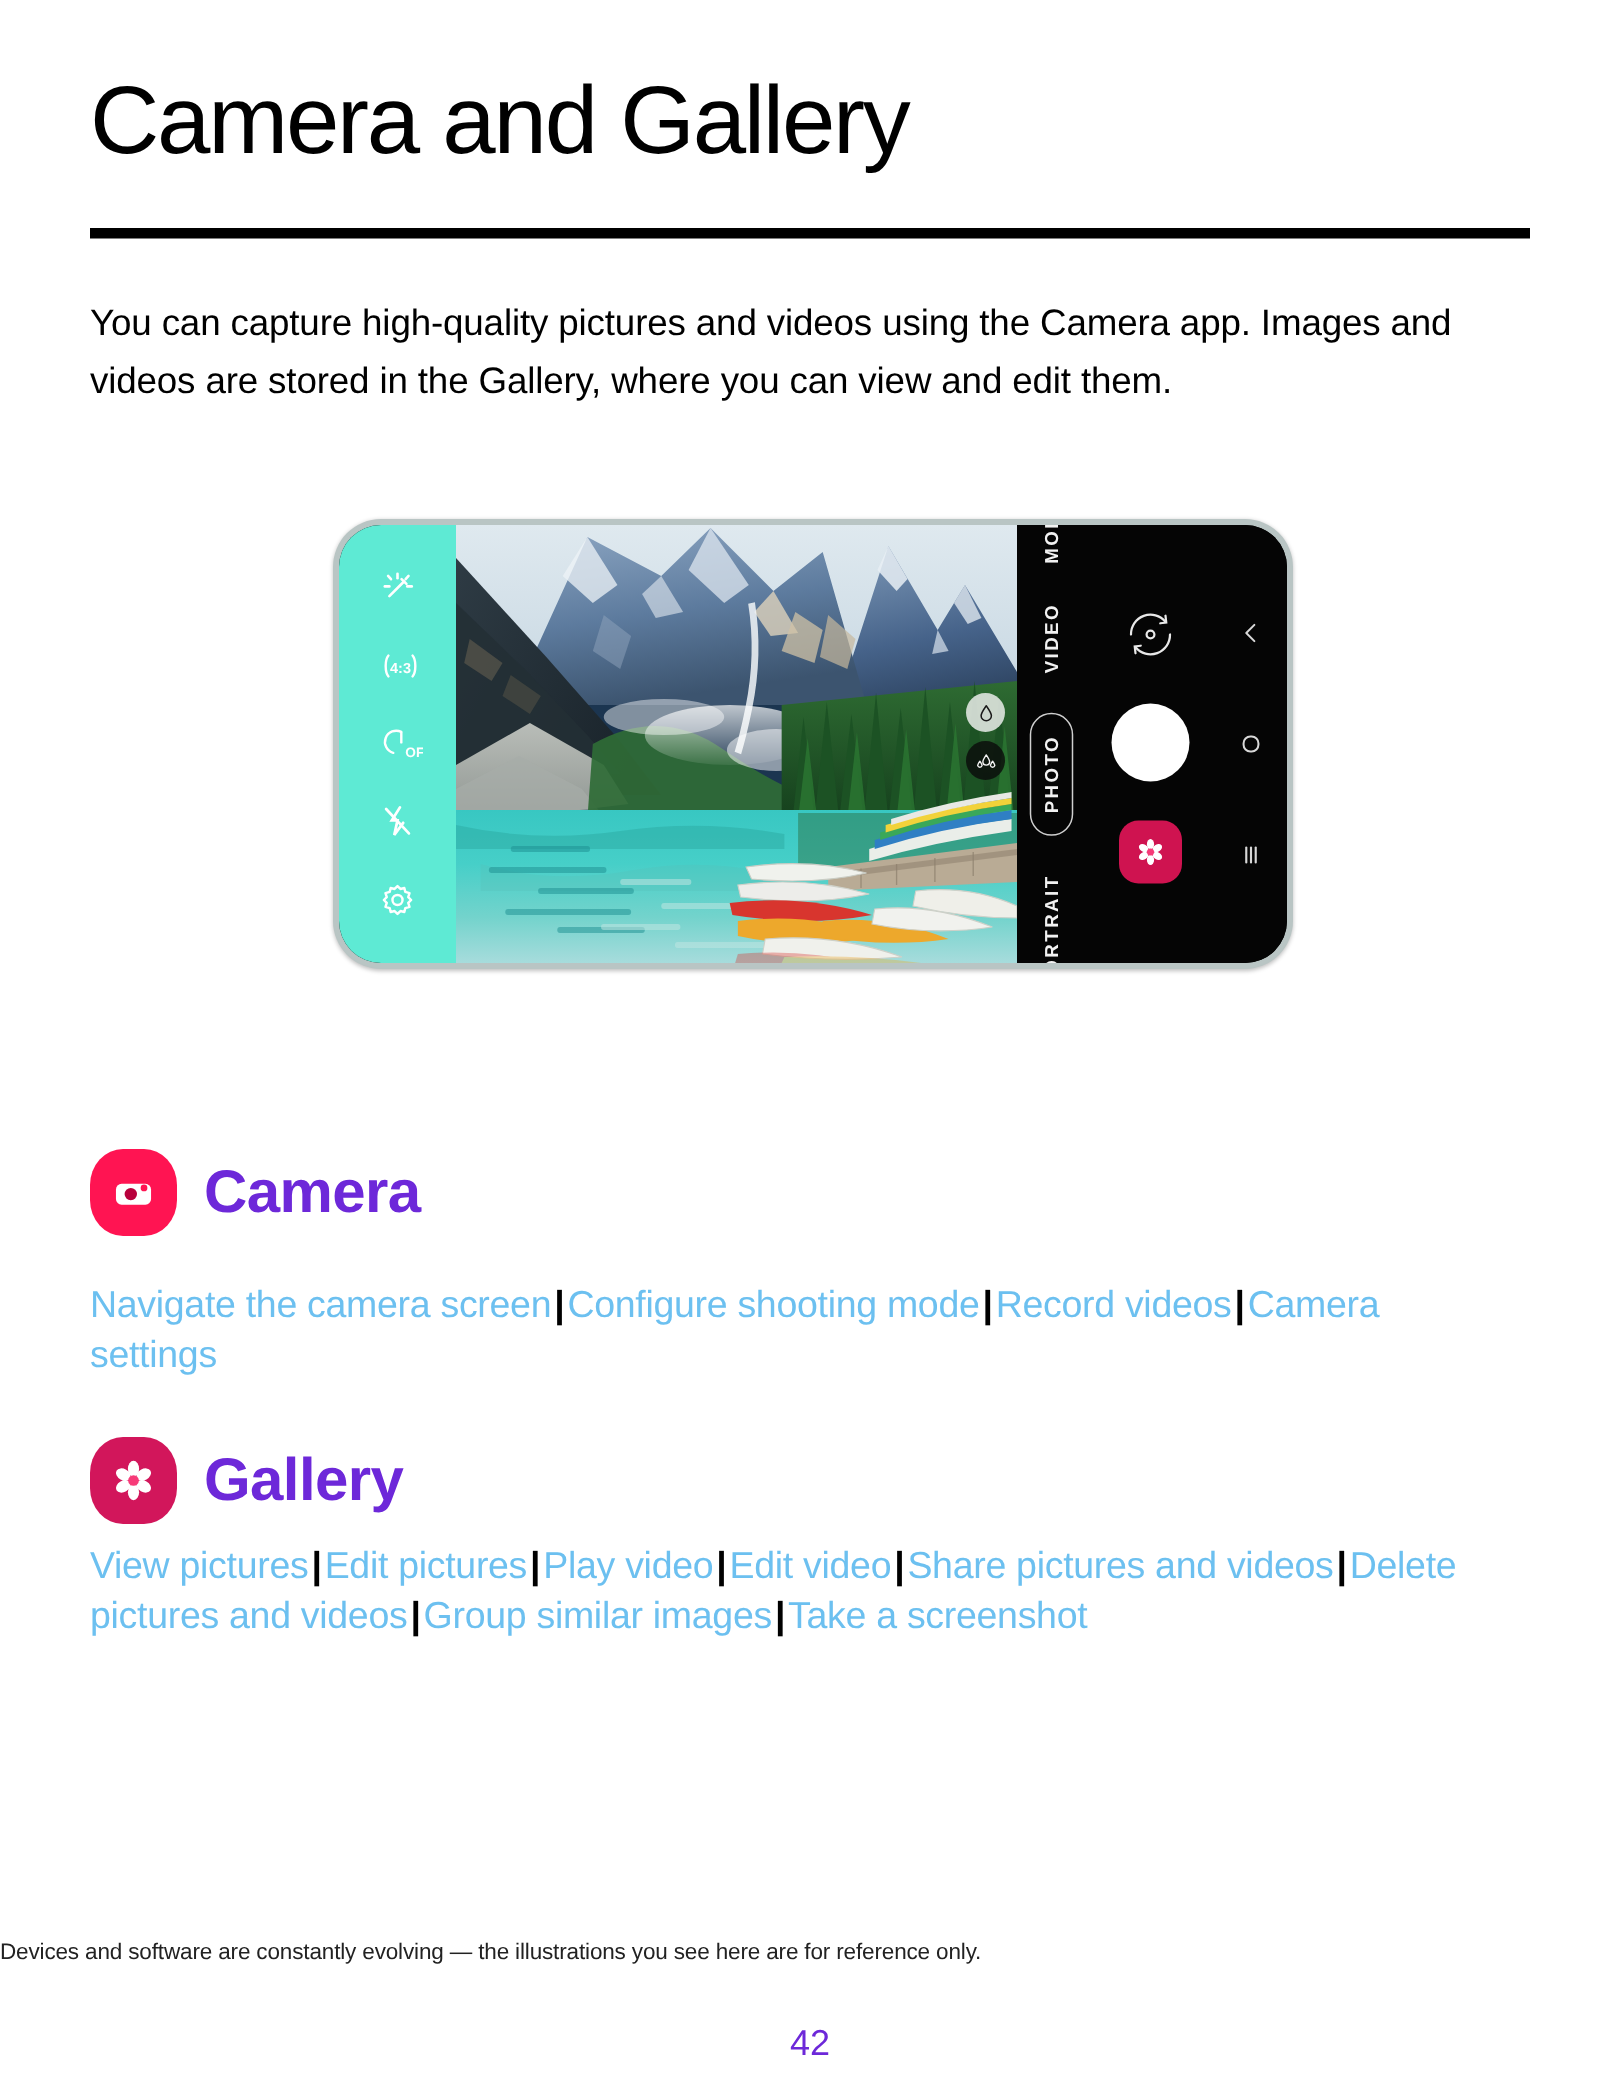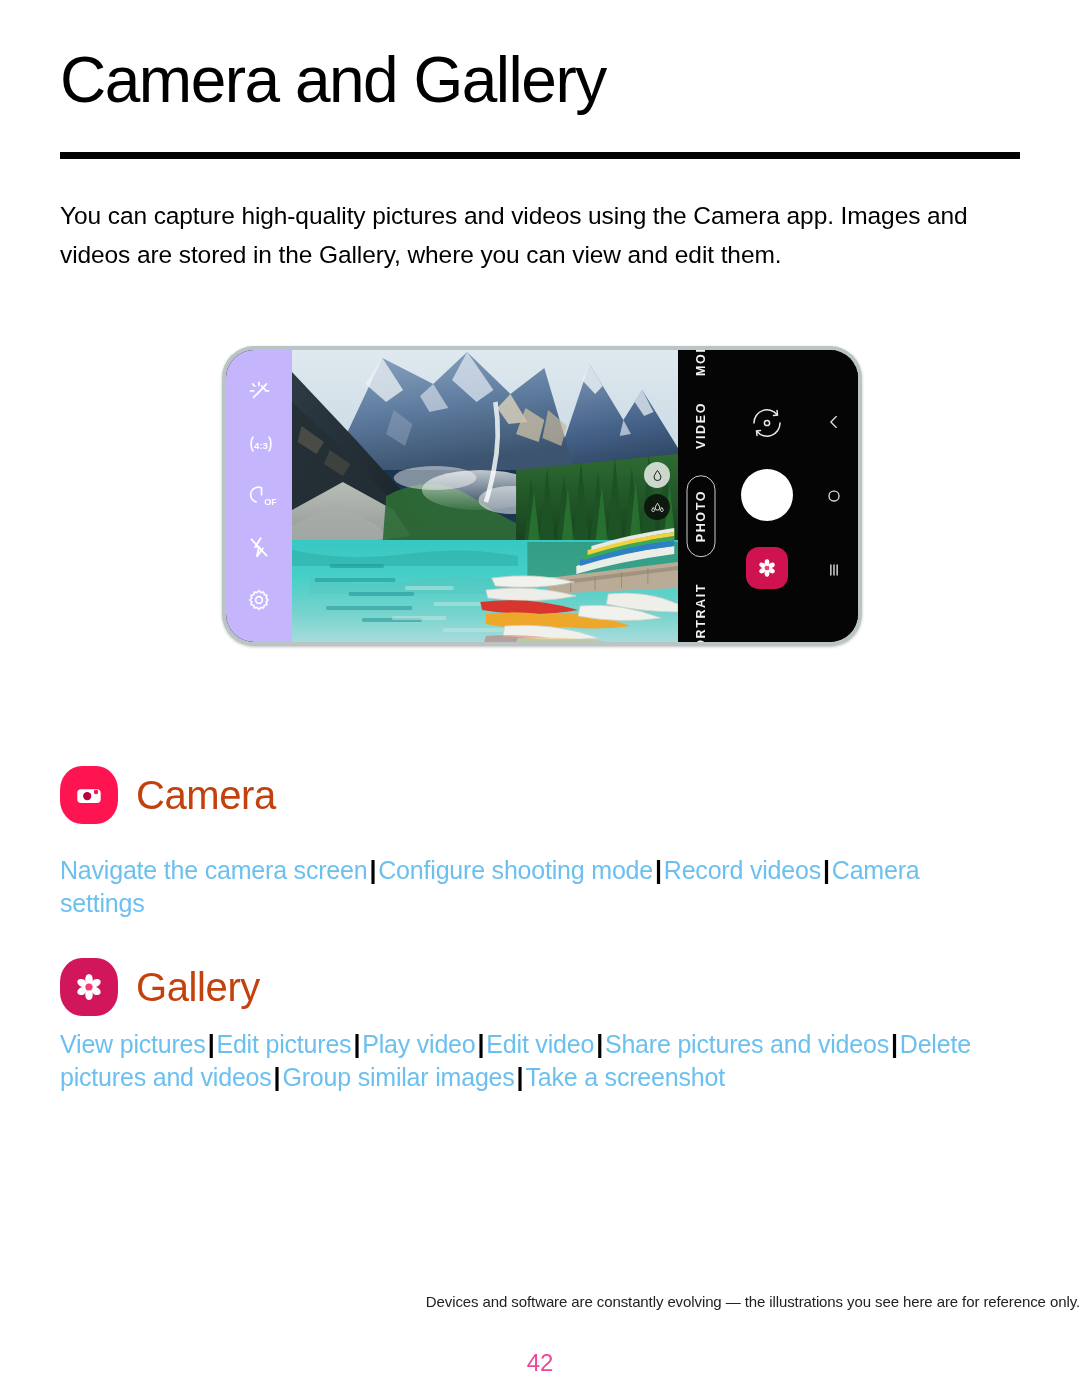--- a/index.html
+++ b/index.html
@@ -61,22 +61,22 @@
     position:relative;
     width:100%; height:100%;
     border-radius:28px;
     overflow:hidden;
     background:#000;
     display:flex;
   }
 
   
   .cam-left-bar {
-    width:66px; height:100%;
-    background:#c4b5fd;
+    width:78px; height:100%;
+    background:#5eead4;
     display:flex; flex-direction:column;
     align-items:center; justify-content:space-around;
     padding:16px 0;
     flex:0 0 auto;
   }
   .cam-left-bar .tool { width:26px; height:26px; display:block; }
 
   
   .viewfinder {
     position:relative;
@@ -167,22 +167,22 @@
   .app-icon {
     width:58px; height:58px;
     border-radius:22px / 24px;
     display:flex; align-items:center; justify-content:center;
     flex:0 0 auto;
   }
   .app-icon.camera  { background:#ff1452; }
   .app-icon.gallery { background:#d2165b; }
   .app-name {
     font-size:40px;
-    font-weight:400;
-    color:#c2410c;
+    font-weight:700;
+    color:#6d28d9;
     letter-spacing:-0.4px;
     line-height:1;
   }
 
   .link-line {
     margin-top:30px;
     width:945px;
     font-size:25px;
     line-height:33px;
     color:#6cc0f0;
@@ -194,32 +194,32 @@
     color:#000;
     font-weight:700;
     padding:0 2px;
   }
 
   
   .footer-note {
     position:absolute;
     left:0; top:1293px;
     width:1080px;
-    text-align:right;
+    text-align:left;
     font-size:15px;
     color:#222;
     letter-spacing:-0.1px;
   }
   .page-num {
     position:absolute;
     left:0; top:1349px;
     width:1080px;
     text-align:center;
     font-size:24px;
-    color:#ec4899;
+    color:#6d28d9;
   }
 </style>
 </head>
 <body>
 
 <div class="page">
 
   <h1 class="page-title">Camera and Gallery</h1>
   <div class="title-rule"></div>
 

